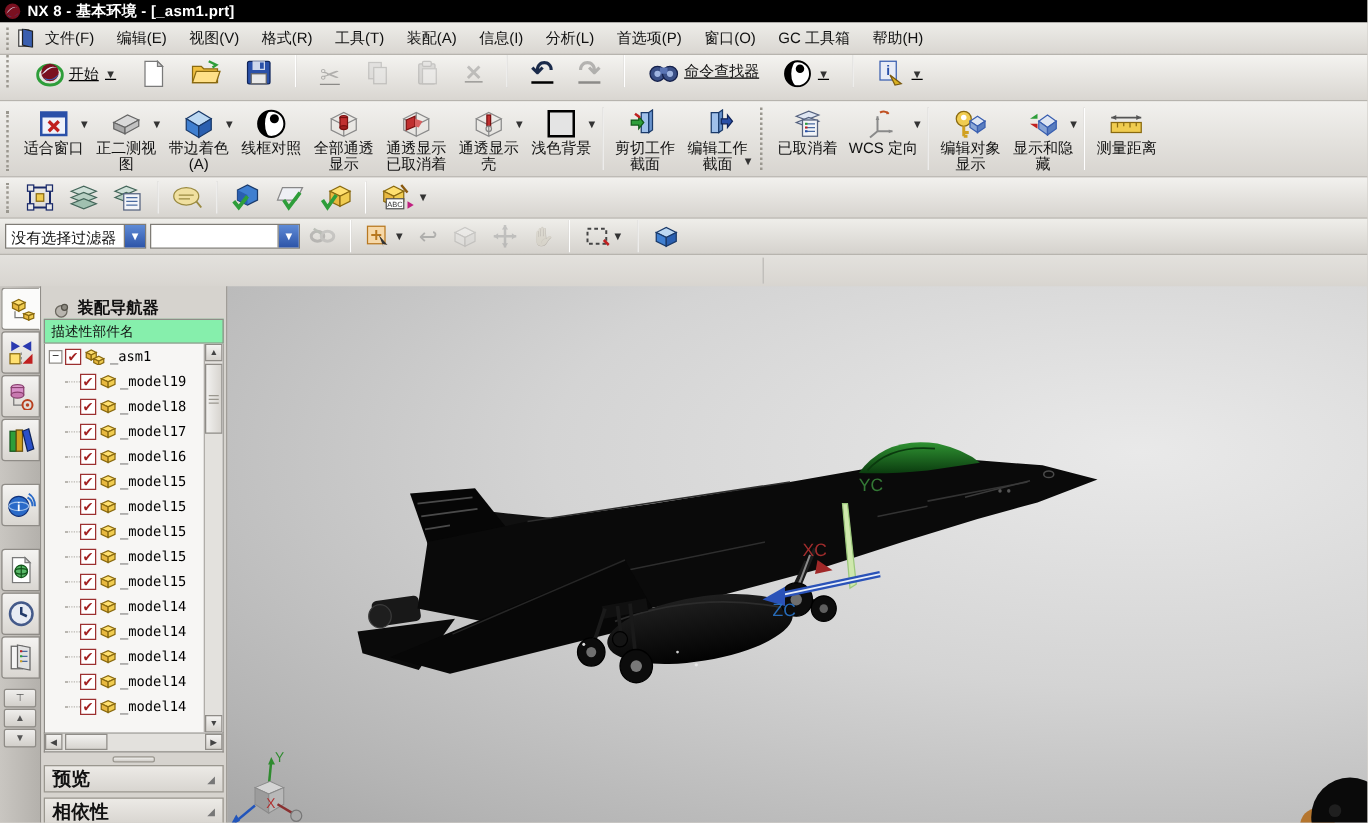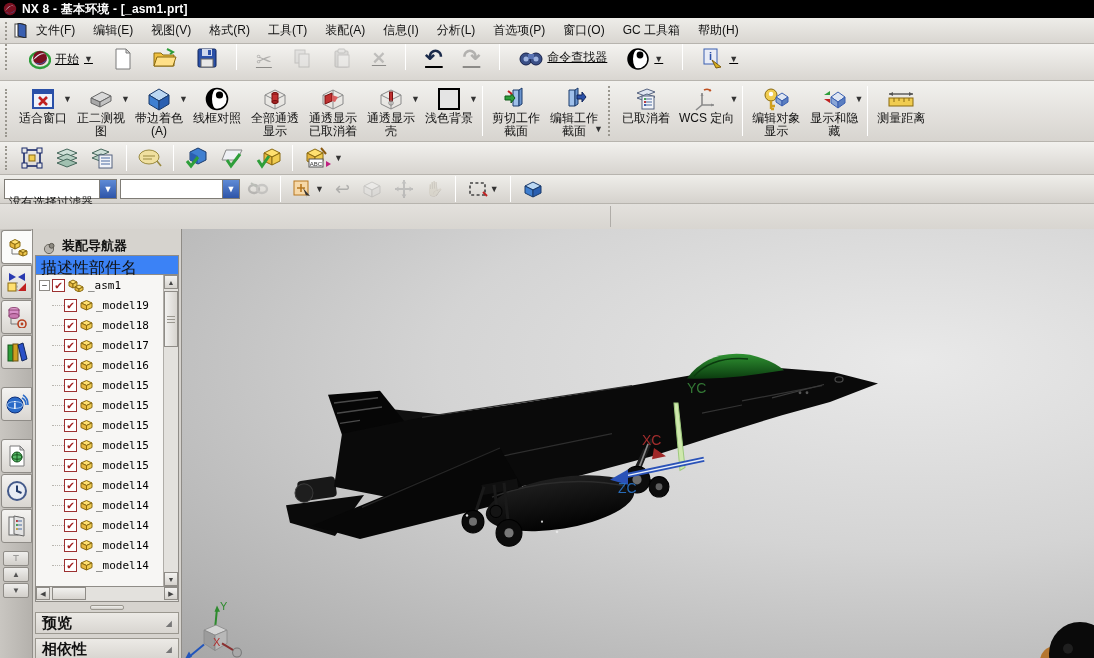--- a/index.html
+++ b/index.html
@@ -66,22 +66,22 @@
   .res-gap { height:16px; }
   .res-btn { width:26px; height:15px; margin:1px 0 1px 3px; background:linear-gradient(#efeeec,#d2cfca);
              border:1px solid #8f8c87; border-radius:2px; display:flex; align-items:center; justify-content:center;
              font-size:8px; color:#555; }
 
   
   .nav-panel { position:absolute; left:33px; top:25px; bottom:0; width:149px; background:#d6d3ce;
                border-right:1px solid #8f8c87; display:flex; flex-direction:column; }
   .nav-header { height:26px; display:flex; align-items:flex-end; gap:6px; padding-left:10px; }
   .nav-title { font-size:13px; font-weight:bold; color:#111; }
-  .nav-colhead { height:20px; margin:0 2px; background:#3b82f6; border:1px solid #8f8c87;
-                 font-size:16px; color:#111; padding:2px 0 0 5px; }
+  .nav-colhead { height:20px; margin:0 2px; background:#86efac; border:1px solid #8f8c87;
+                 font-size:11px; color:#111; padding:2px 0 0 5px; }
   .tree { position:relative; margin:0 2px; height:312px; background:#f7f6f4; border:1px solid #8f8c87; border-top:none; overflow:hidden; }
   .tree-rows { position:absolute; left:0; top:0; right:15px; }
   .trow { height:20px; display:flex; align-items:center; font-family:"DejaVu Sans Mono", monospace;
           font-size:11px; color:#000; white-space:nowrap; overflow:hidden; }
   .trow .indent { width:14px; flex:0 0 auto; }
   .trow .dots { width:12px; flex:0 0 auto; border-top:1px dotted #b9b6b0; margin-left:2px; }
   .expander { width:11px; height:11px; flex:0 0 auto; border:1px solid #8f8c87; background:#fff; margin:0 2px 0 3px;
               font-size:9px; line-height:9px; text-align:center; color:#333; }
   .chk { width:13px; height:13px; flex:0 0 auto; border:1px solid #9c3030; background:#fff; margin-right:3px;
          color:#a32222; font-size:12px; line-height:11px; text-align:center; font-weight:bold; }
@@ -513,21 +513,21 @@
         <rect x="6" y="13" width="14" height="8" fill="#fff" stroke="#555"></rect>
         <text x="13" y="19.5" text-anchor="middle" font-size="6" fill="#333">ABC</text>
         <path d="M23 15 L28 18 L23 21 Z" fill="#c02080"></path>
       </svg>
       <span class="dd">▼</span>
     </div>
   </div>
 
   <div class="selbar">
     <div class="combo" style="width:113px;">
-      <div class="cval" style="flex:1;margin-top:12px;">没有选择过滤器</div>
+      <div class="cval" style="flex:1;">没有选择过滤器</div>
       <div class="cbtn">▼</div>
     </div>
     <div class="combo" style="width:120px;">
       <div class="cval" style="flex:1;margin-top:46px;">整个装配</div>
       <div class="cbtn">▼</div>
     </div>
     <div class="sm-btn disabled">
       <svg width="22" height="18" viewBox="0 0 22 18">
         <ellipse cx="7" cy="9" rx="5" ry="4" fill="none" stroke="#777" stroke-width="2.4"></ellipse>
         <ellipse cx="15" cy="9" rx="5" ry="4" fill="none" stroke="#999" stroke-width="2.4"></ellipse>

